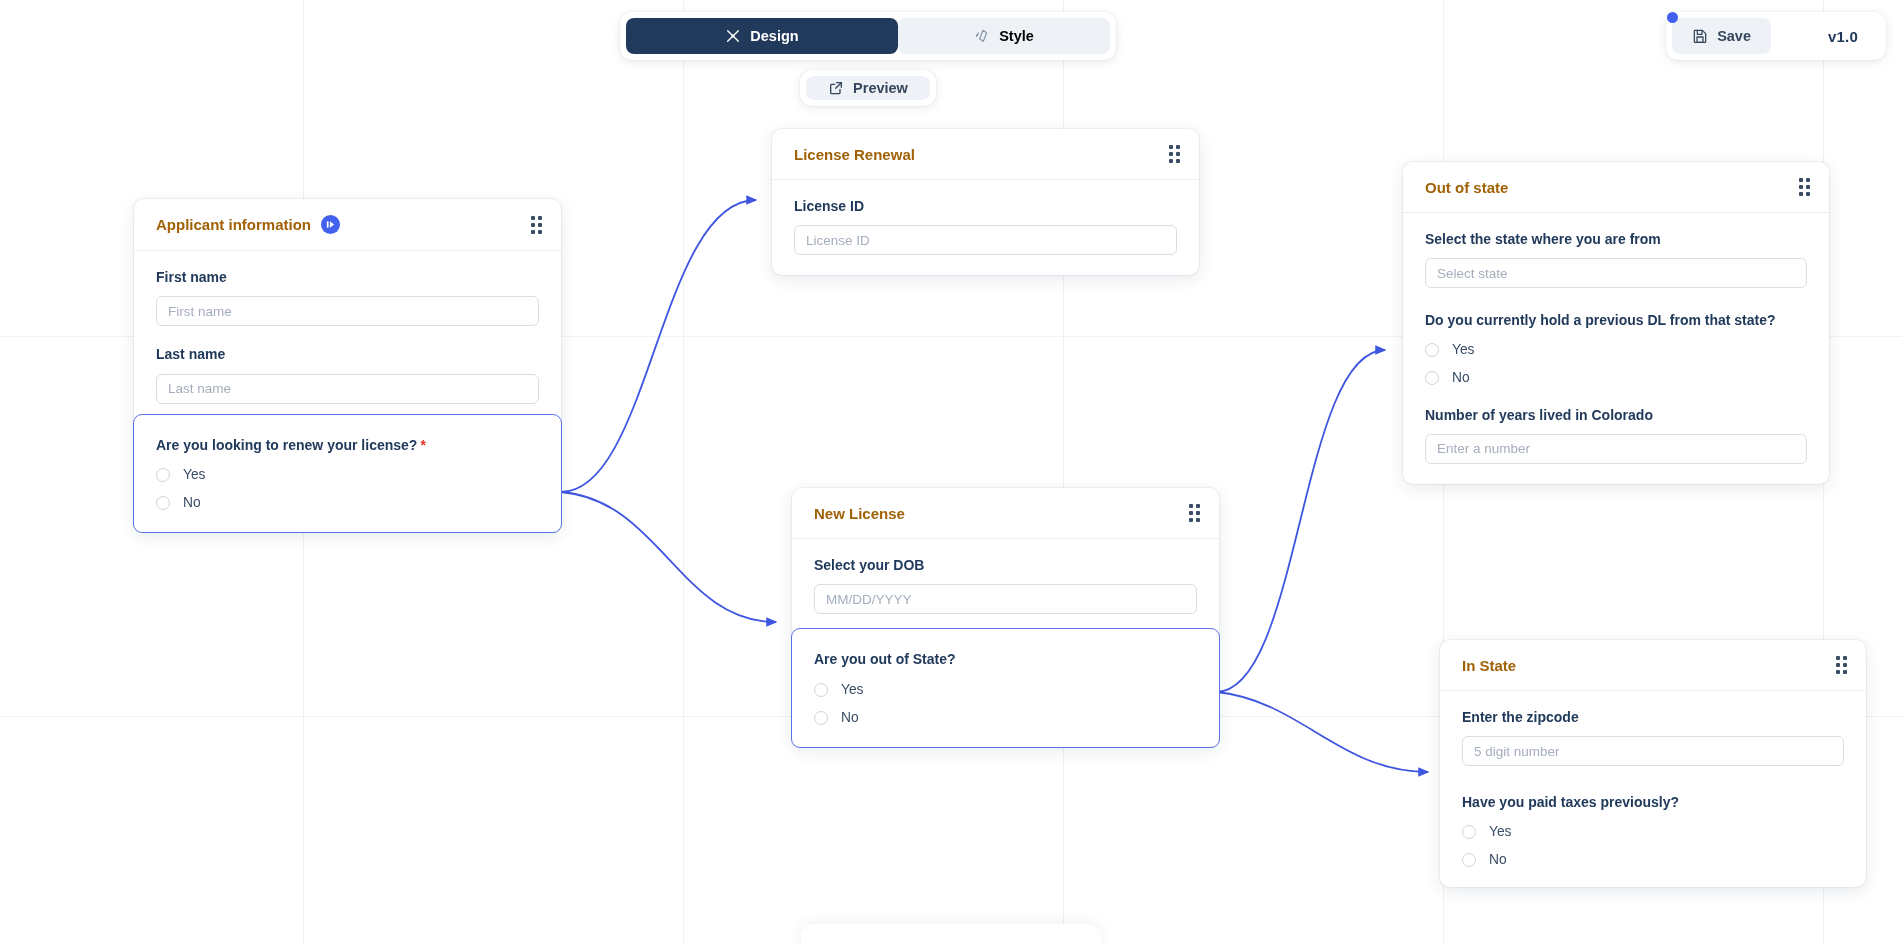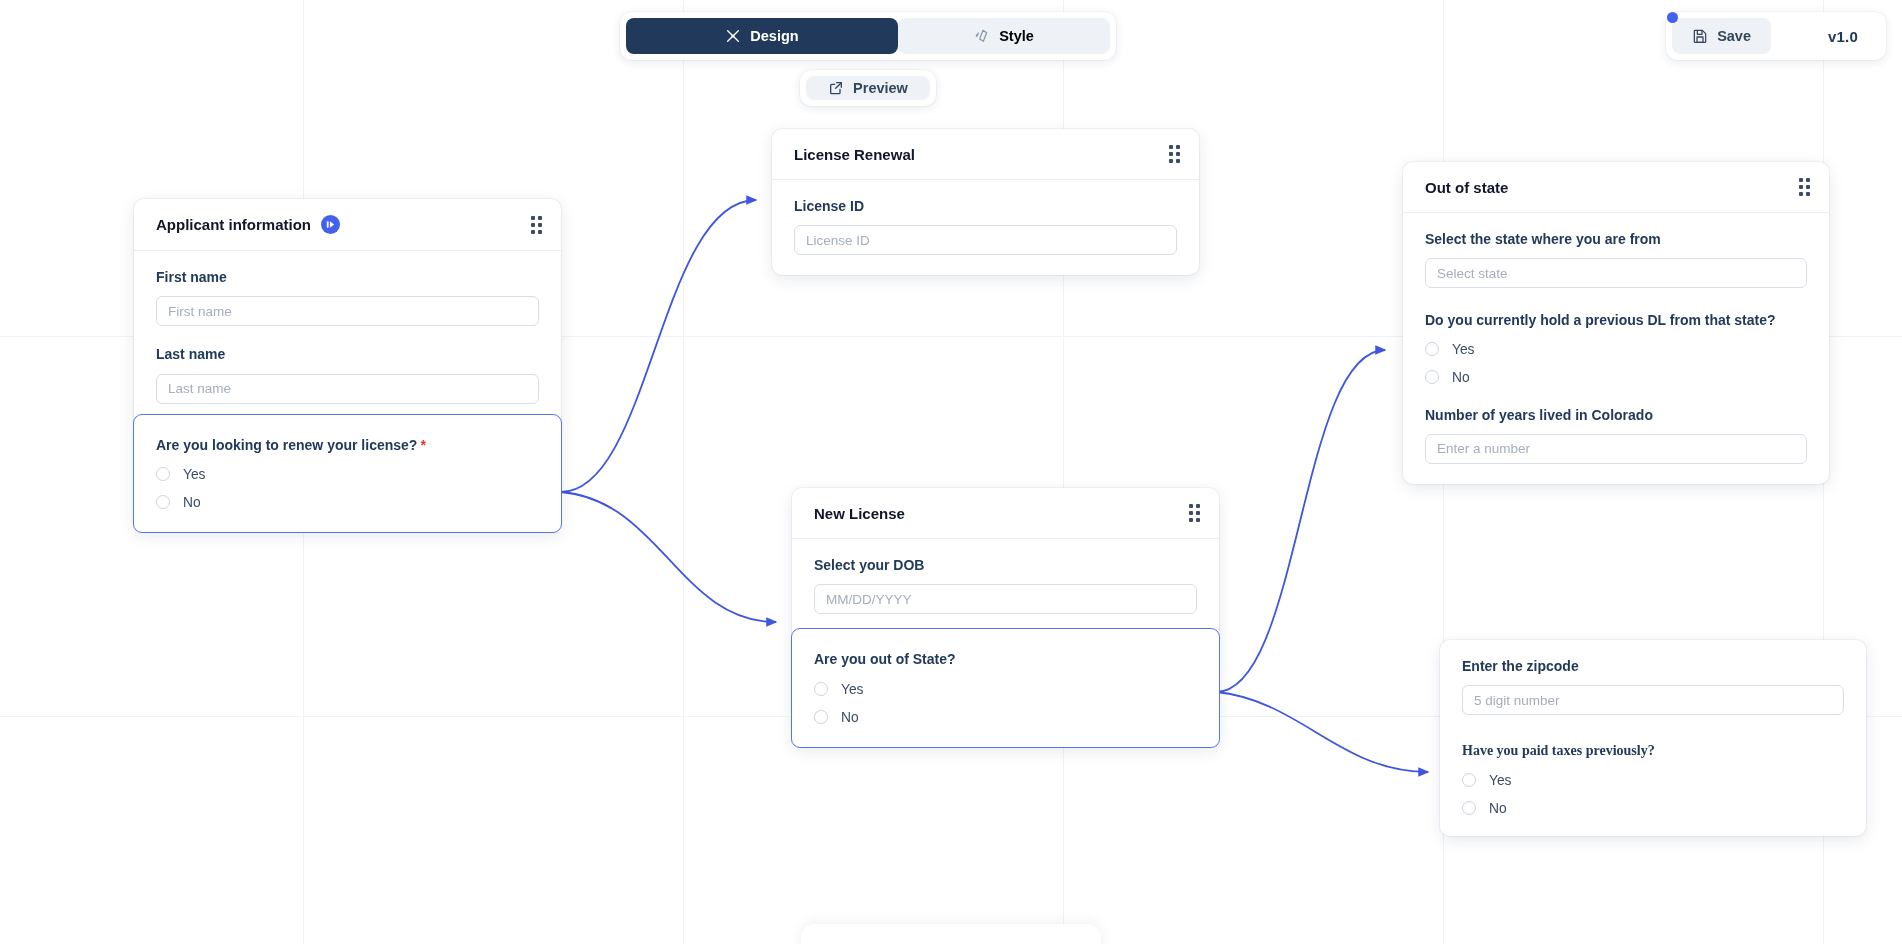--- a/index.html
+++ b/index.html
@@ -168,21 +168,21 @@
     border-bottom: 1px solid #eceef2;
   }
   .node-title-wrap {
     display: flex;
     align-items: center;
     gap: 10px;
   }
   .node-title {
     font-size: 15px;
     font-weight: 700;
-    color: #0f172a;
+    color: #a16207;
   }
   .start-icon {
     width: 19px; height: 19px;
     border-radius: 50%;
     background: #4361ee;
     display: flex;
     align-items: center;
     justify-content: center;
     flex: none;
   }
@@ -241,21 +241,21 @@
   }
   .q-label {
     font-size: 14px;
     font-weight: 700;
     color: #213a5c;
     line-height: 1.45;
     margin-bottom: 12px;
   }
   .radio-row {
     display: flex;
-    align-items: center;
+    align-items: flex-end;
     gap: 13px;
     margin-bottom: 13px;
   }
   .radio-row:last-child { margin-bottom: 0; }
   .radio-dot {
     width: 14px; height: 14px;
     border-radius: 50%;
     border: 1.3px solid #cdd4de;
     background: #ffffff;
     flex: none;
@@ -491,27 +491,40 @@
         </div>
       </div>
       <div class="field">
         <div class="field-label">Number of years lived in Colorado</div>
         <input class="text-input" value="" placeholder="Enter a number" style="">
       </div>
     </div>
   </div>
 
   <div class="node" style="left:1440px; top:640px; width:426px;">
+    <div class="node-header">
+      <div class="node-title-wrap">
+        <span class="node-title">In State</span>
+      </div>
+      <span class="drag-handle">
+        <i></i>
+          <i></i>
+          <i></i>
+          <i></i>
+          <i></i>
+          <i></i>
+      </span>
+    </div>
     <div class="node-body">
       <div class="field" style="margin-bottom:26px;">
         <div class="field-label">Enter the zipcode</div>
         <input class="text-input" value="" placeholder="5 digit number" style="">
       </div>
       <div>
-        <div class="q-label" style="margin-bottom:11px;font-family:Liberation Serif, serif;">
+        <div class="q-label" style="margin-bottom:11px;">
           <span>Have you paid taxes previously?</span>
         </div>
         <div class="radio-row">
           <span class="radio-dot"></span>
           <span class="radio-label">Yes</span>
         </div>
         <div class="radio-row">
           <span class="radio-dot"></span>
           <span class="radio-label">No</span>
         </div>

